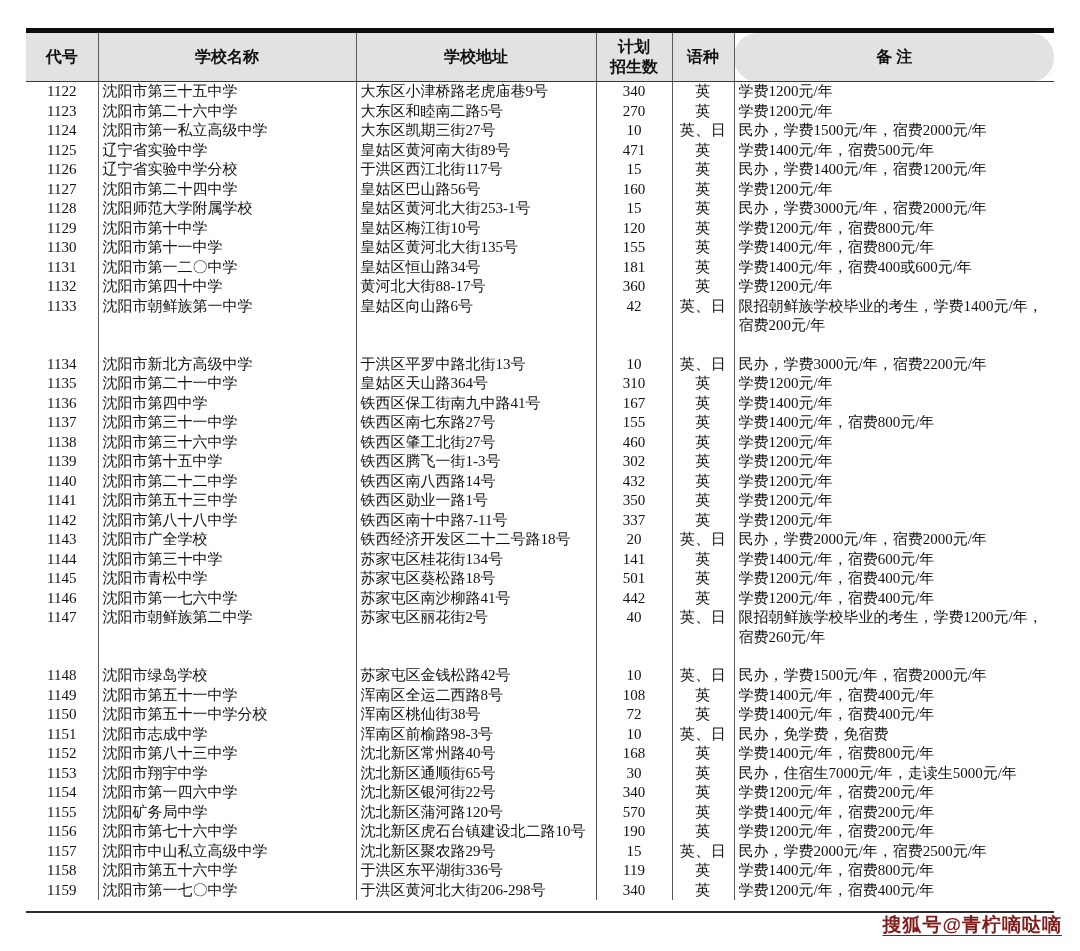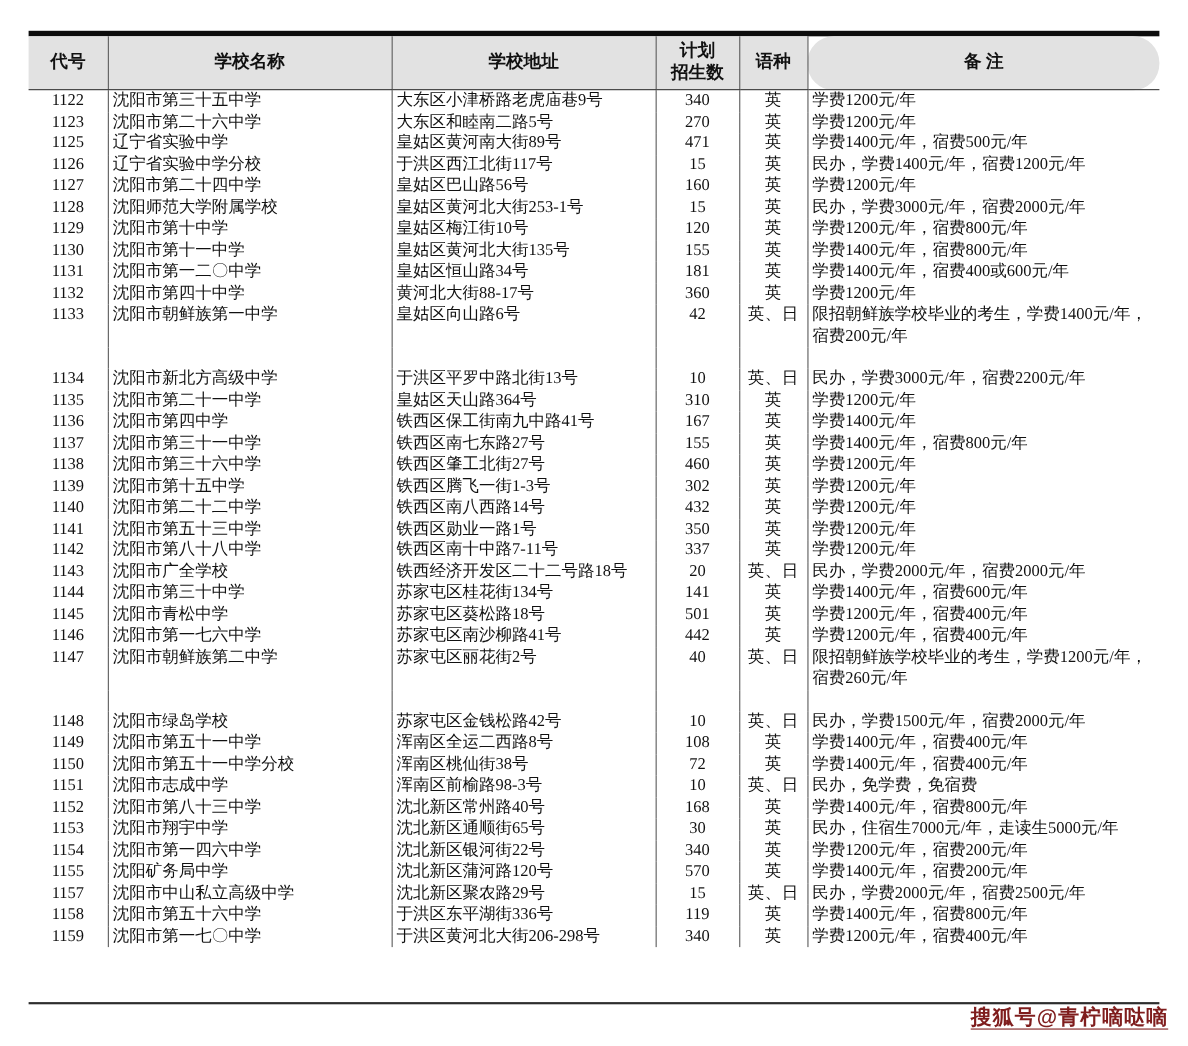--- a/index.html
+++ b/index.html
@@ -162,20 +162,28 @@
           </tr>
           <tr>
             <td class="code">1123</td>
             <td class="name">沈阳市第二十六中学</td>
             <td class="addr">大东区和睦南二路5号</td>
             <td class="plan">270</td>
             <td class="lang">英</td>
             <td class="note">学费1200元/年</td>
           </tr>
           <tr>
+            <td class="code">1124</td>
+            <td class="name">沈阳市第一私立高级中学</td>
+            <td class="addr">大东区凯期三街27号</td>
+            <td class="plan">10</td>
+            <td class="lang">英、日</td>
+            <td class="note">民办，学费1500元/年，宿费2000元/年</td>
+          </tr>
+          <tr>
             <td class="code">1125</td>
             <td class="name">辽宁省实验中学</td>
             <td class="addr">皇姑区黄河南大街89号</td>
             <td class="plan">471</td>
             <td class="lang">英</td>
             <td class="note">学费1400元/年，宿费500元/年</td>
           </tr>
           <tr>
             <td class="code">1126</td>
             <td class="name">辽宁省实验中学分校</td>
@@ -426,20 +434,28 @@
           </tr>
           <tr>
             <td class="code">1155</td>
             <td class="name">沈阳矿务局中学</td>
             <td class="addr">沈北新区蒲河路120号</td>
             <td class="plan">570</td>
             <td class="lang">英</td>
             <td class="note">学费1400元/年，宿费200元/年</td>
           </tr>
           <tr>
+            <td class="code">1156</td>
+            <td class="name">沈阳市第七十六中学</td>
+            <td class="addr">沈北新区虎石台镇建设北二路10号</td>
+            <td class="plan">190</td>
+            <td class="lang">英</td>
+            <td class="note">学费1200元/年，宿费200元/年</td>
+          </tr>
+          <tr>
             <td class="code">1157</td>
             <td class="name">沈阳市中山私立高级中学</td>
             <td class="addr">沈北新区聚农路29号</td>
             <td class="plan">15</td>
             <td class="lang">英、日</td>
             <td class="note">民办，学费2000元/年，宿费2500元/年</td>
           </tr>
           <tr>
             <td class="code">1158</td>
             <td class="name">沈阳市第五十六中学</td>

